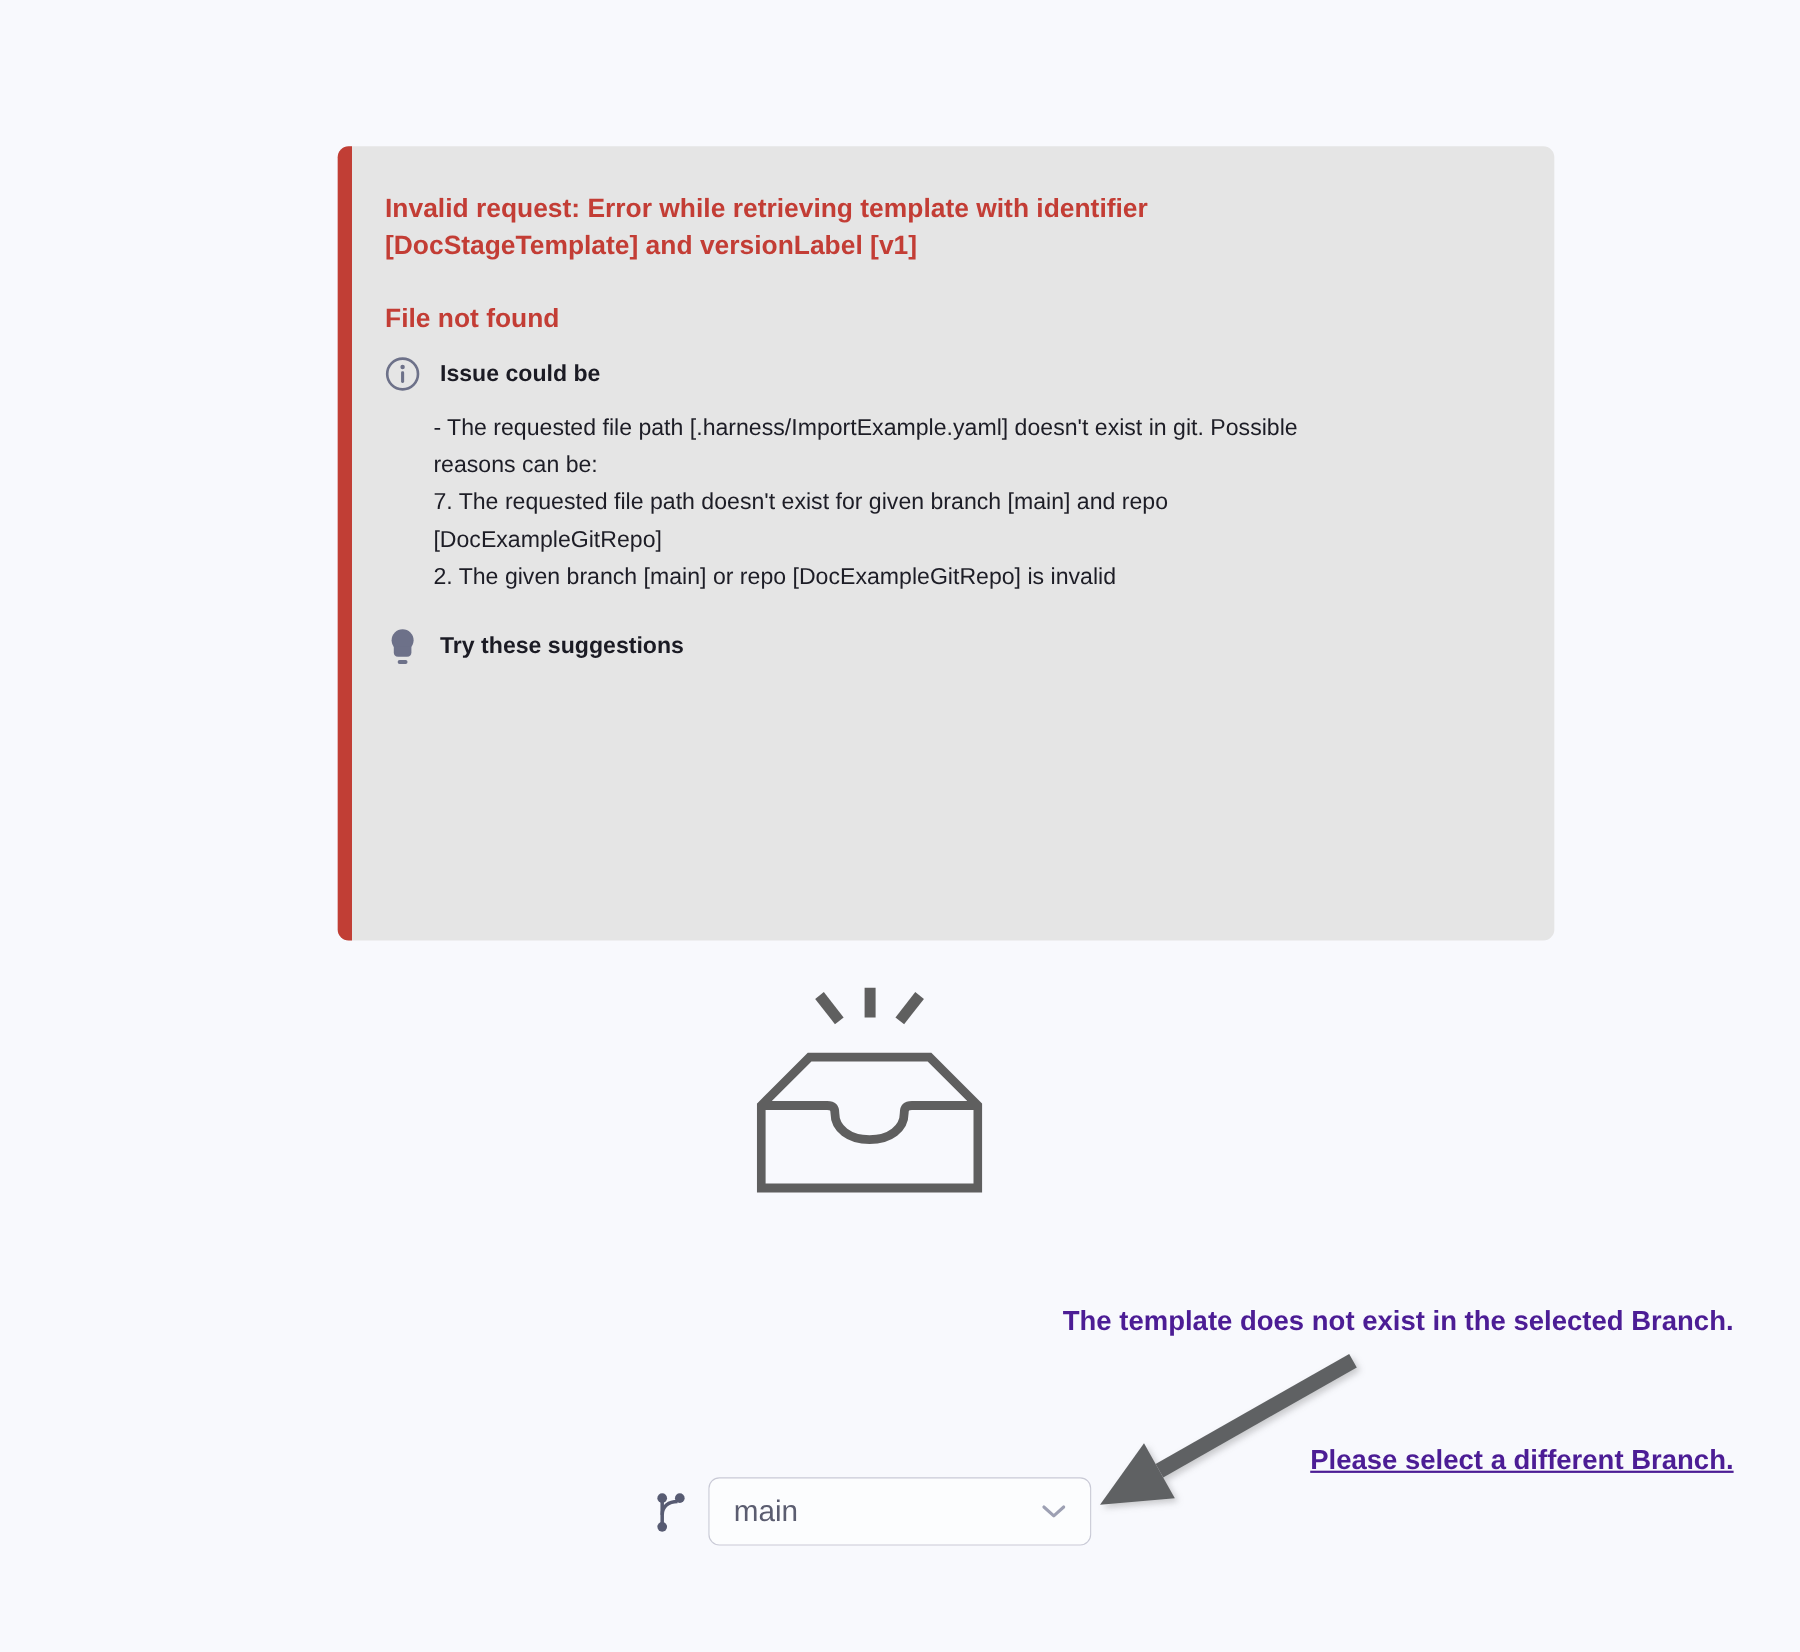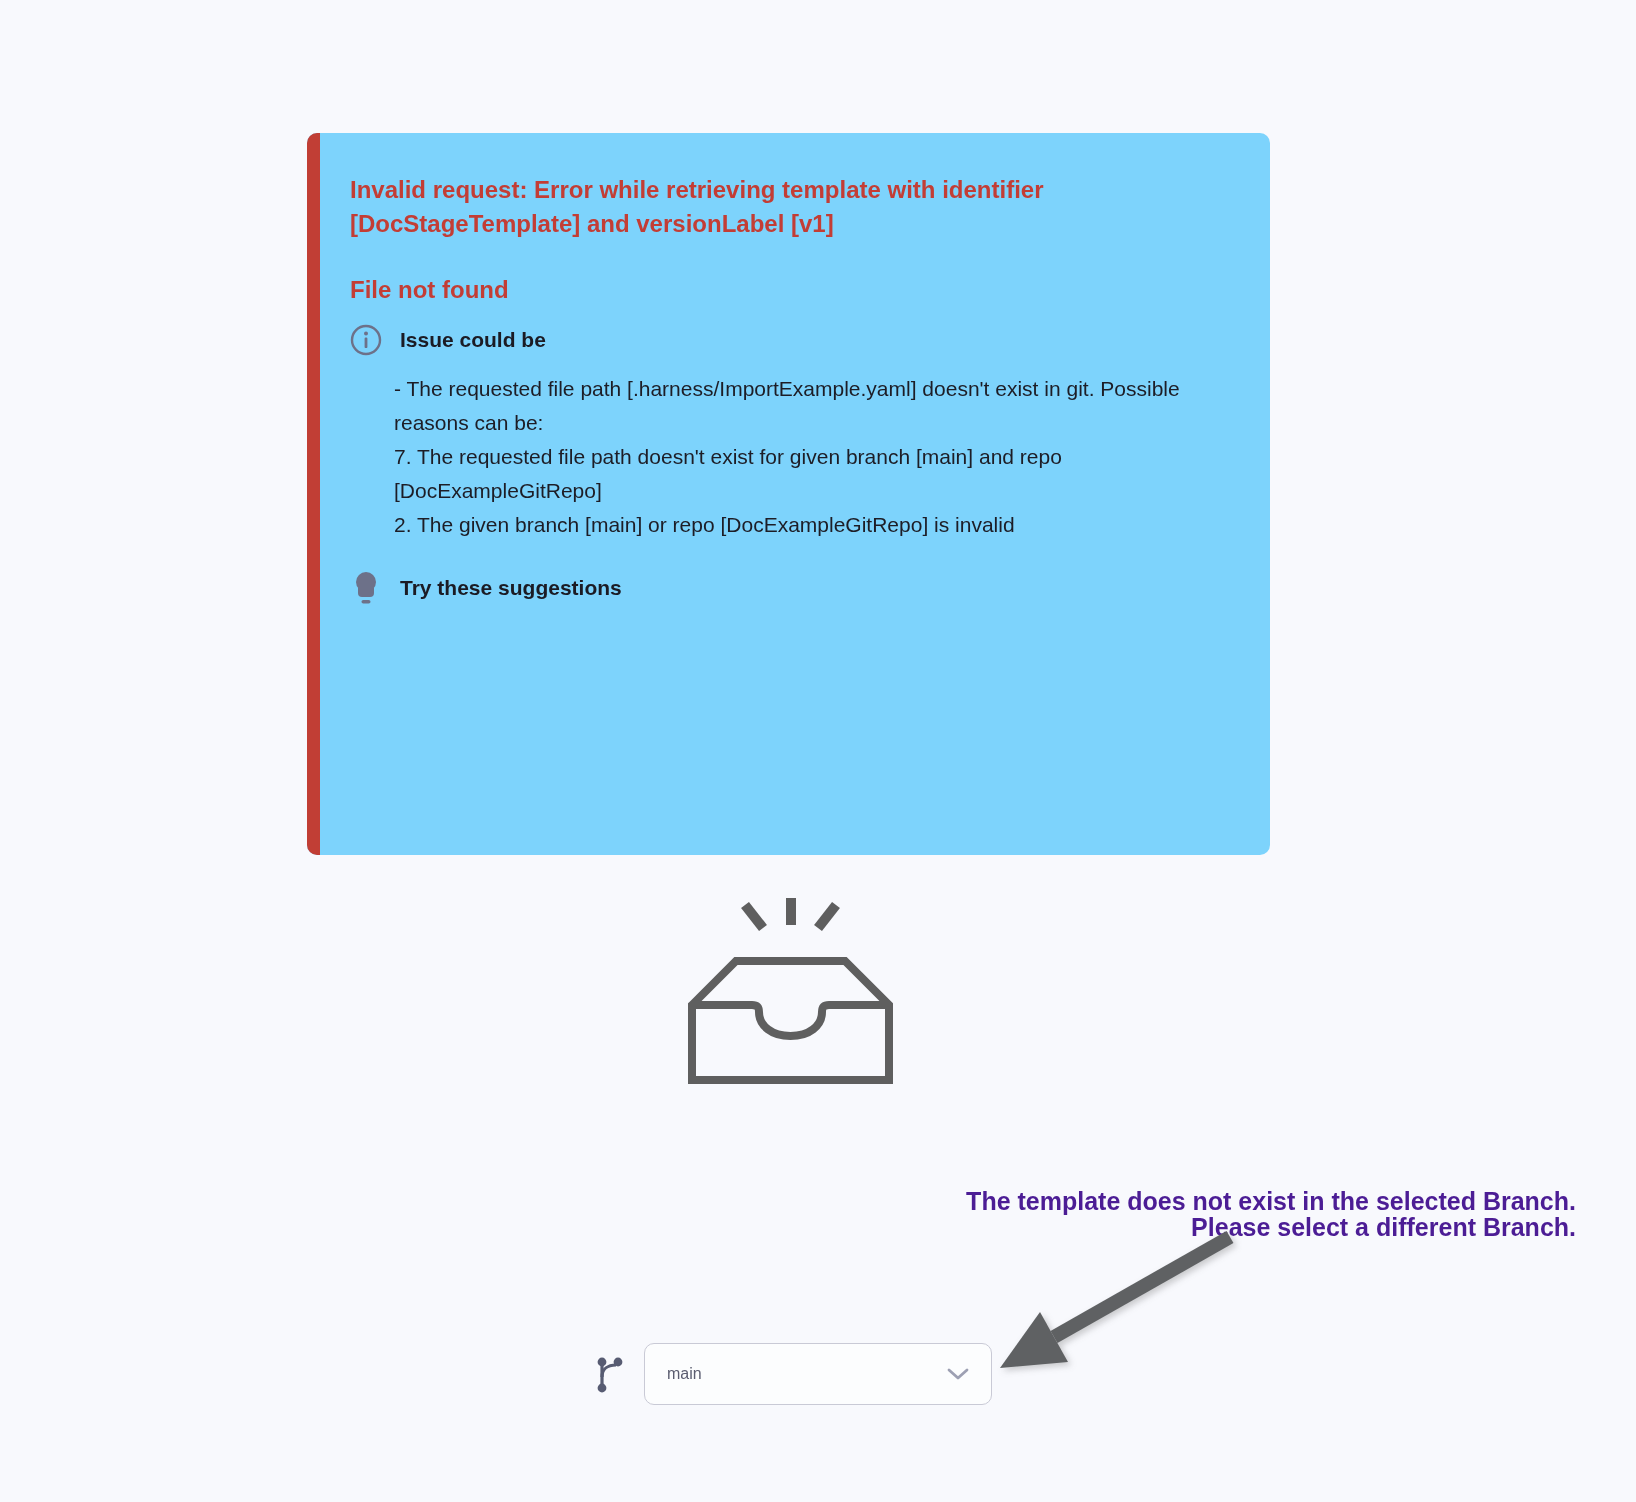--- a/index.html
+++ b/index.html
@@ -7,22 +7,22 @@
     width:1636px;height:1502px;
     background:#f8f9fd;
     font-family:"Liberation Sans","DejaVu Sans",sans-serif;
     position:relative;overflow:hidden;
     color:#1d1d26;
   }
   .page{position:absolute;inset:0;}
 
   
   .banner{
-    position:absolute;left:307px;top:133px;width:963px;height:722px;
-    background:#7dd3fc;border-radius:10px;box-sizing:border-box;
+    position:absolute;left:307px;top:133px;width:1106px;height:722px;
+    background:#e5e5e5;border-radius:10px;box-sizing:border-box;
   }
   .banner-accent{
     position:absolute;left:0;top:0;bottom:0;width:13px;
     background:#c13e35;border-radius:10px 0 0 10px;
   }
   .banner-content{
     position:absolute;left:43px;top:40px;right:30px;bottom:0;
   }
   .banner-title{
     margin:0;max-width:860px;
@@ -48,32 +48,32 @@
   .body-1{width:800px;}
   .body-2{width:755px;}
 
   
   .inbox{position:absolute;left:688px;top:895px;}
   .msg{
     position:absolute;left:0;width:1576px;text-align:right;
     font-size:25px;line-height:30px;font-weight:700;color:#4c1d95;margin-top:16px;
   }
   .msg1{top:1170px;}
-  .msg2{top:1196px;}
+  .msg2{top:1296px;text-decoration:underline;}
 
   
   .git-branch{position:absolute;left:596px;top:1356px;}
   .branch-select{
     position:absolute;left:644px;top:1343px;width:348px;height:62px;
     background:#fcfdfe;border:1.5px solid #c9cad6;border-radius:10px;
     box-sizing:border-box;
     display:flex;align-items:center;justify-content:space-between;
     padding:0 22px;cursor:pointer;
   }
-  .branch-select-value{font-size:16px;color:#5b5d70;}
+  .branch-select-value{font-size:27px;color:#5b5d70;}
 
   .pointer-arrow{
     position:absolute;left:990px;top:1225px;
     filter:drop-shadow(3px 3px 3px rgba(60,60,60,.25));
   }
 </style>
 </head>
 <body>
 
 <div class="page">

